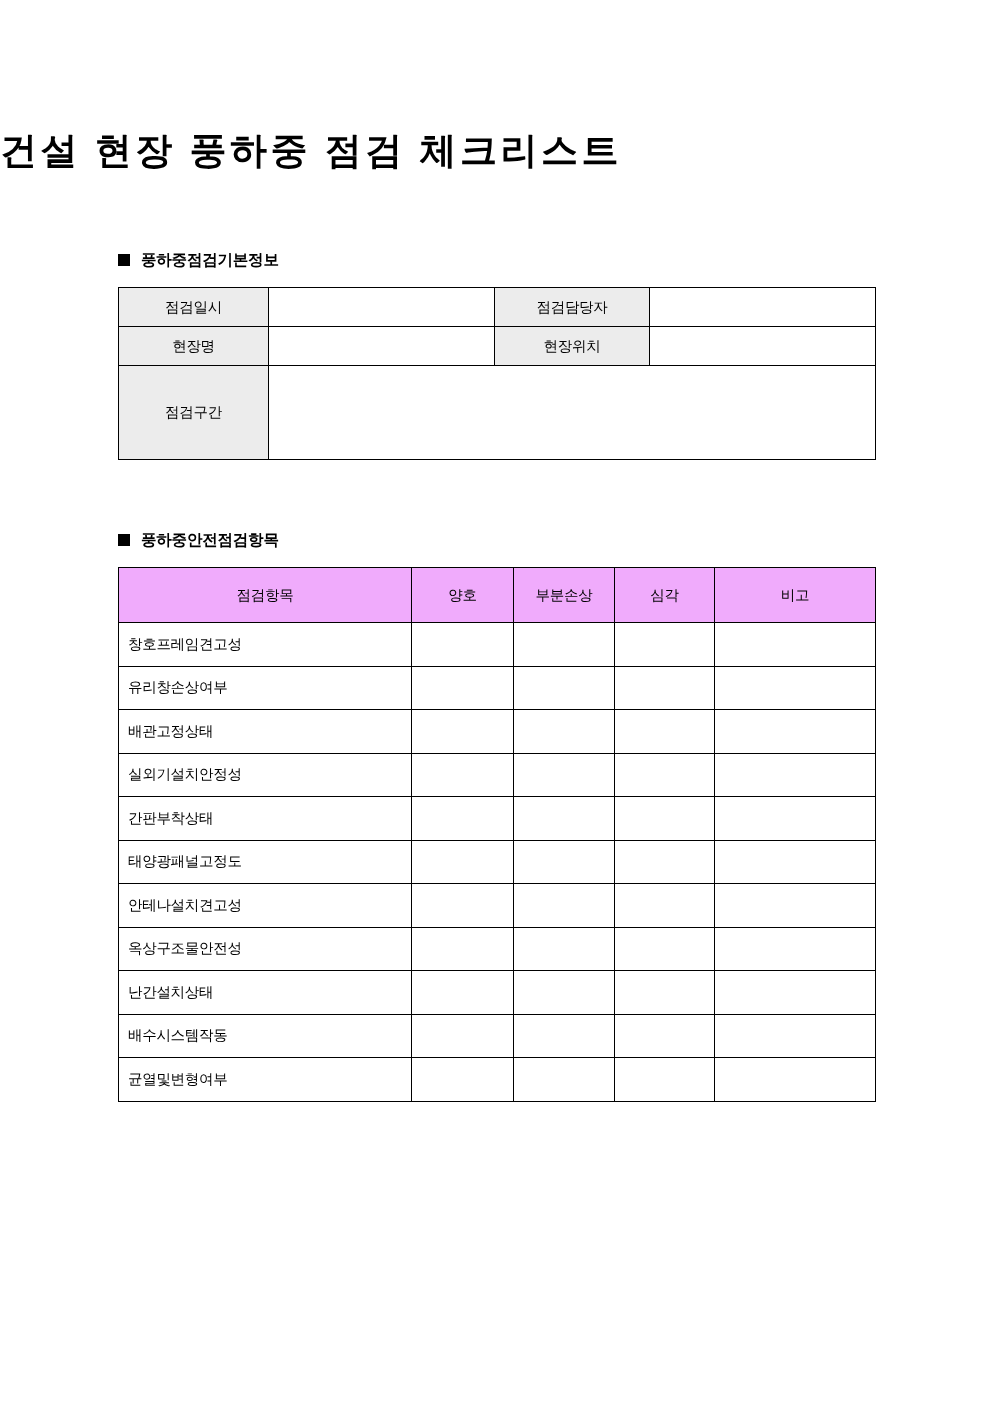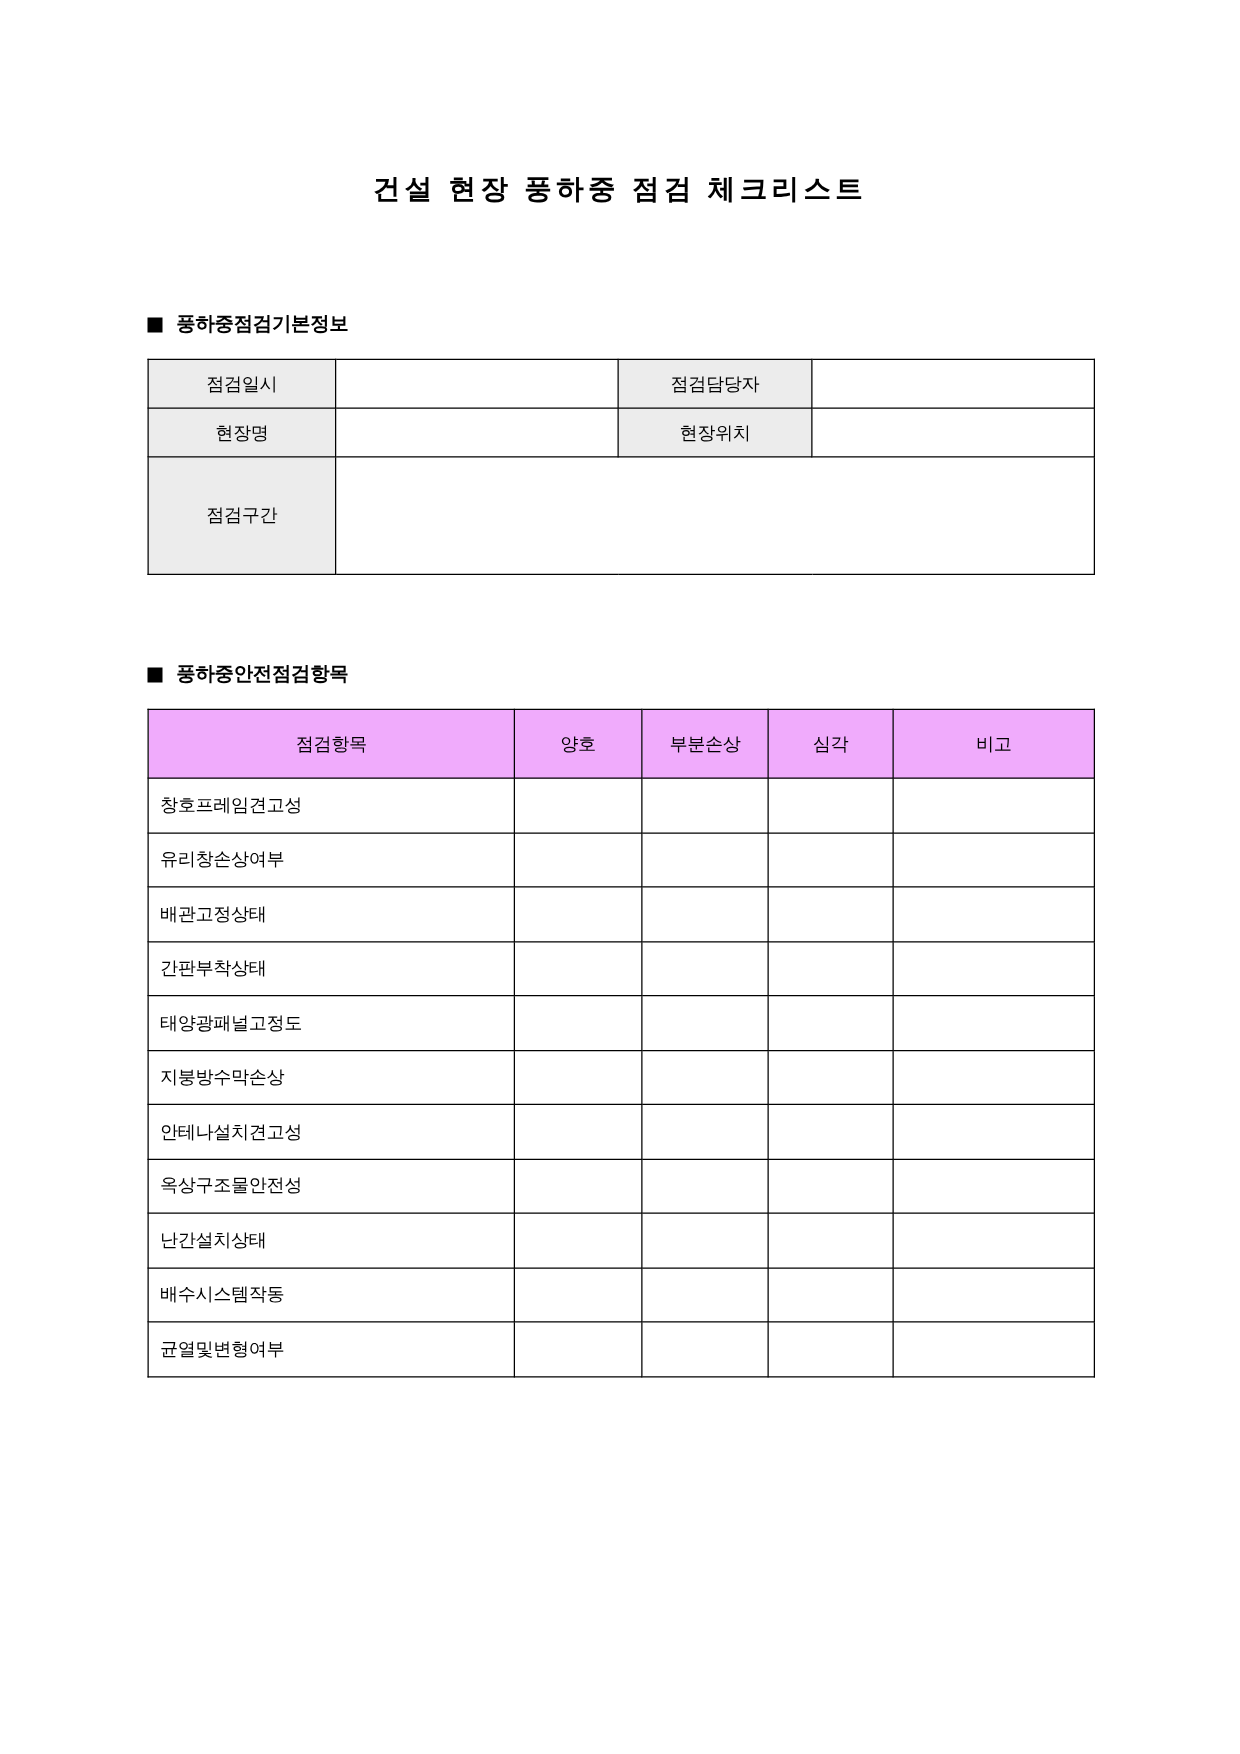--- a/index.html
+++ b/index.html
@@ -26,22 +26,21 @@
     background: #ffffff;
     overflow: hidden;
   }
 
   
   .doc-title {
     position: absolute;
     top: 131px;
     left: 0;
     width: 992px;
-    text-align: center;
-    font-size: 22px;
+    font-size: 37px;
     font-weight: bold;
     letter-spacing: 3.5px;
     line-height: 40px;
     white-space: nowrap;
   }
 
   
   .section-heading {
     position: absolute;
     left: 118px;
@@ -190,35 +189,35 @@
           <td class="mark"></td>
         </tr>
         <tr>
           <td class="item-name">배관고정상태</td>
           <td class="mark"></td>
           <td class="mark"></td>
           <td class="mark"></td>
           <td class="mark"></td>
         </tr>
         <tr>
+          <td class="item-name">실외기설치안정성</td>
+          <td class="mark"></td>
+          <td class="mark"></td>
+          <td class="mark"></td>
+          <td class="mark"></td>
+        </tr>
+        <tr>
           <td class="item-name">간판부착상태</td>
           <td class="mark"></td>
           <td class="mark"></td>
           <td class="mark"></td>
           <td class="mark"></td>
         </tr>
         <tr>
           <td class="item-name">태양광패널고정도</td>
-          <td class="mark"></td>
-          <td class="mark"></td>
-          <td class="mark"></td>
-          <td class="mark"></td>
-        </tr>
-        <tr>
-          <td class="item-name">지붕방수막손상</td>
           <td class="mark"></td>
           <td class="mark"></td>
           <td class="mark"></td>
           <td class="mark"></td>
         </tr>
         <tr>
           <td class="item-name">안테나설치견고성</td>
           <td class="mark"></td>
           <td class="mark"></td>
           <td class="mark"></td>

